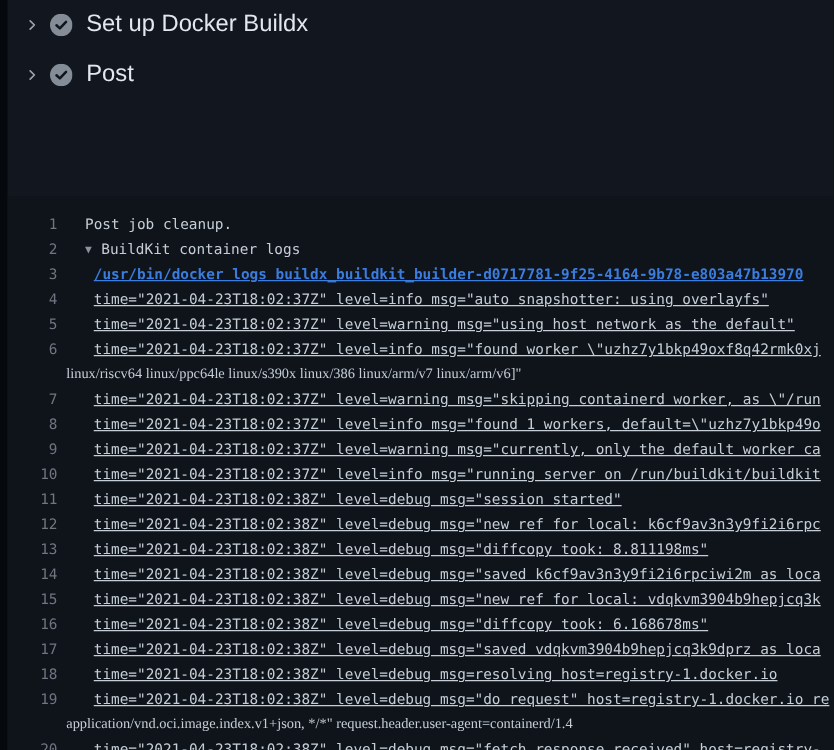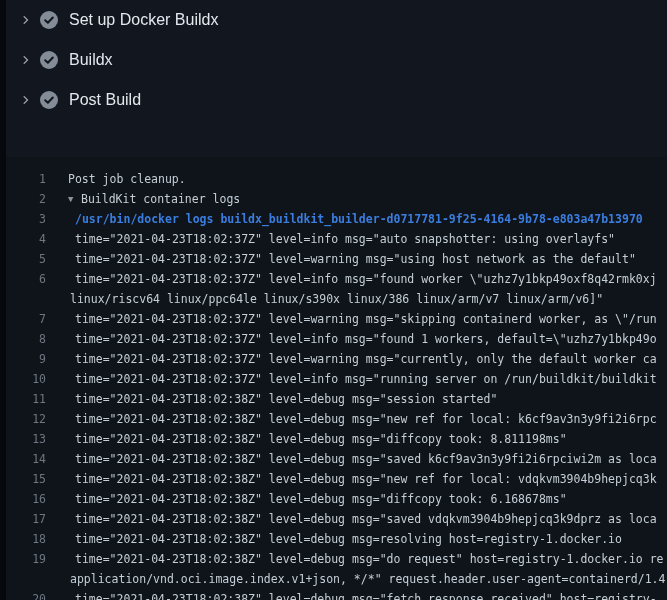--- a/index.html
+++ b/index.html
@@ -17,38 +17,38 @@
   .step-row {
     height:40px; display:flex; align-items:center; cursor:pointer;
     padding-left:6px;
   }
   .step-row.expanded {
     height:36px; margin-top:1px;
     background: var(--expanded-bg, #1c222b);
   }
   .step-chevron { width:28px; display:flex; justify-content:center; align-items:center; }
   .step-check   { width:26px; display:flex; justify-content:flex-start; align-items:center; }
-  .step-label   { color: var(--step-text, #e2e8ee); font-size:16px; padding-left:3px; }
+  .step-label   { color: var(--step-text, #e2e8ee); font-size:19px; padding-left:3px; }
   
   .log {
     position:absolute; left:0; right:0; top:157px; bottom:0;
     background: var(--log-bg, #0f141b);
     padding-top:12px;
     font-family:"DejaVu Sans Mono", monospace;
     font-size:11.5px; line-height:20px;
     white-space:pre; overflow:hidden;
   }
   .log-row { height:20px; display:flex; }
   .ln {
     display:inline-block; width:40px; flex:0 0 40px; text-align:right;
     color: var(--ln-color, #6e7681); cursor:pointer;
   }
   .lt { margin-left:22px; color: var(--log-text, #c5ced6); }
-  .log-row.ind1 .lt { margin-left:29px; }
-  .log-row.ind2 .lt { margin-left:24px; }
+  .log-row.ind1 .lt { margin-left:29px;text-decoration:underline; }
+  .log-row.ind2 .lt { margin-left:7px;font-family:Liberation Serif, serif; }
   .lt.command { color: var(--command-blue, #3b7dde); font-weight:bold; }
   .tri {
     color:#8b949e; font-size:9px; display:inline-block; width:13px;
     vertical-align:1px;
   }
   svg { display:block; }
 </style>
 </head>
 <body>
 
@@ -74,33 +74,19 @@
           <svg width="12" height="12" viewBox="0 0 16 16">
             <path d="M5.5 3.5 L10 8 L5.5 12.5" fill="none" stroke="#9aa3ad" stroke-width="1.8" stroke-linecap="round" stroke-linejoin="round"></path>
           </svg>
         </span>
     <span class="step-check">
       <svg width="18" height="18" viewBox="0 0 16 16">
         <circle cx="8" cy="8" r="8" class="cc" fill="#848d97"></circle>
         <path d="M4.6 8.2 L7 10.4 L11.4 5.8" fill="none" class="cm" stroke-width="1.8" stroke-linecap="round" stroke-linejoin="round" stroke="#11161d"></path>
       </svg>
     </span>
-    <span class="step-label">Buildx</span>
+    <span class="step-label">Post</span>
   </div>
 
-  <div class="step-row">
-    <span class="step-chevron">
-          <svg width="12" height="12" viewBox="0 0 16 16">
-            <path d="M5.5 3.5 L10 8 L5.5 12.5" fill="none" stroke="#9aa3ad" stroke-width="1.8" stroke-linecap="round" stroke-linejoin="round"></path>
-          </svg>
-        </span>
-    <span class="step-check">
-      <svg width="18" height="18" viewBox="0 0 16 16">
-        <circle cx="8" cy="8" r="8" class="cc" fill="#848d97"></circle>
-        <path d="M4.6 8.2 L7 10.4 L11.4 5.8" fill="none" class="cm" stroke-width="1.8" stroke-linecap="round" stroke-linejoin="round" stroke="#11161d"></path>
-      </svg>
-    </span>
-    <span class="step-label">Post Build</span>
-  </div>
 
 </div>
   <div class="log" id="log"><div class="log-row ind0"><span class="ln">1</span><span class="lt"><span>Post job cleanup.</span></span></div><div class="log-row ind0"><span class="ln">2</span><span class="lt"><span class="tri">▼</span><span>BuildKit container logs</span></span></div><div class="log-row ind1"><span class="ln">3</span><span class="lt command"><span>/usr/bin/docker logs buildx_buildkit_builder-d0717781-9f25-4164-9b78-e803a47b13970</span></span></div><div class="log-row ind1"><span class="ln">4</span><span class="lt"><span>time="2021-04-23T18:02:37Z" level=info msg="auto snapshotter: using overlayfs"</span></span></div><div class="log-row ind1"><span class="ln">5</span><span class="lt"><span>time="2021-04-23T18:02:37Z" level=warning msg="using host network as the default"</span></span></div><div class="log-row ind1"><span class="ln">6</span><span class="lt"><span>time="2021-04-23T18:02:37Z" level=info msg="found worker \"uzhz7y1bkp49oxf8q42rmk0xj</span></span></div><div class="log-row ind2"><span class="ln"></span><span class="lt"><span>linux/riscv64 linux/ppc64le linux/s390x linux/386 linux/arm/v7 linux/arm/v6]"</span></span></div><div class="log-row ind1"><span class="ln">7</span><span class="lt"><span>time="2021-04-23T18:02:37Z" level=warning msg="skipping containerd worker, as \"/run</span></span></div><div class="log-row ind1"><span class="ln">8</span><span class="lt"><span>time="2021-04-23T18:02:37Z" level=info msg="found 1 workers, default=\"uzhz7y1bkp49o</span></span></div><div class="log-row ind1"><span class="ln">9</span><span class="lt"><span>time="2021-04-23T18:02:37Z" level=warning msg="currently, only the default worker ca</span></span></div><div class="log-row ind1"><span class="ln">10</span><span class="lt"><span>time="2021-04-23T18:02:37Z" level=info msg="running server on /run/buildkit/buildkit</span></span></div><div class="log-row ind1"><span class="ln">11</span><span class="lt"><span>time="2021-04-23T18:02:38Z" level=debug msg="session started"</span></span></div><div class="log-row ind1"><span class="ln">12</span><span class="lt"><span>time="2021-04-23T18:02:38Z" level=debug msg="new ref for local: k6cf9av3n3y9fi2i6rpc</span></span></div><div class="log-row ind1"><span class="ln">13</span><span class="lt"><span>time="2021-04-23T18:02:38Z" level=debug msg="diffcopy took: 8.811198ms"</span></span></div><div class="log-row ind1"><span class="ln">14</span><span class="lt"><span>time="2021-04-23T18:02:38Z" level=debug msg="saved k6cf9av3n3y9fi2i6rpciwi2m as loca</span></span></div><div class="log-row ind1"><span class="ln">15</span><span class="lt"><span>time="2021-04-23T18:02:38Z" level=debug msg="new ref for local: vdqkvm3904b9hepjcq3k</span></span></div><div class="log-row ind1"><span class="ln">16</span><span class="lt"><span>time="2021-04-23T18:02:38Z" level=debug msg="diffcopy took: 6.168678ms"</span></span></div><div class="log-row ind1"><span class="ln">17</span><span class="lt"><span>time="2021-04-23T18:02:38Z" level=debug msg="saved vdqkvm3904b9hepjcq3k9dprz as loca</span></span></div><div class="log-row ind1"><span class="ln">18</span><span class="lt"><span>time="2021-04-23T18:02:38Z" level=debug msg=resolving host=registry-1.docker.io</span></span></div><div class="log-row ind1"><span class="ln">19</span><span class="lt"><span>time="2021-04-23T18:02:38Z" level=debug msg="do request" host=registry-1.docker.io re</span></span></div><div class="log-row ind2"><span class="ln"></span><span class="lt"><span>application/vnd.oci.image.index.v1+json, */*" request.header.user-agent=containerd/1.4</span></span></div><div class="log-row ind1"><span class="ln">20</span><span class="lt"><span>time="2021-04-23T18:02:38Z" level=debug msg="fetch response received" host=registry-</span></span></div></div>
 </div>
 
 </body></html>

